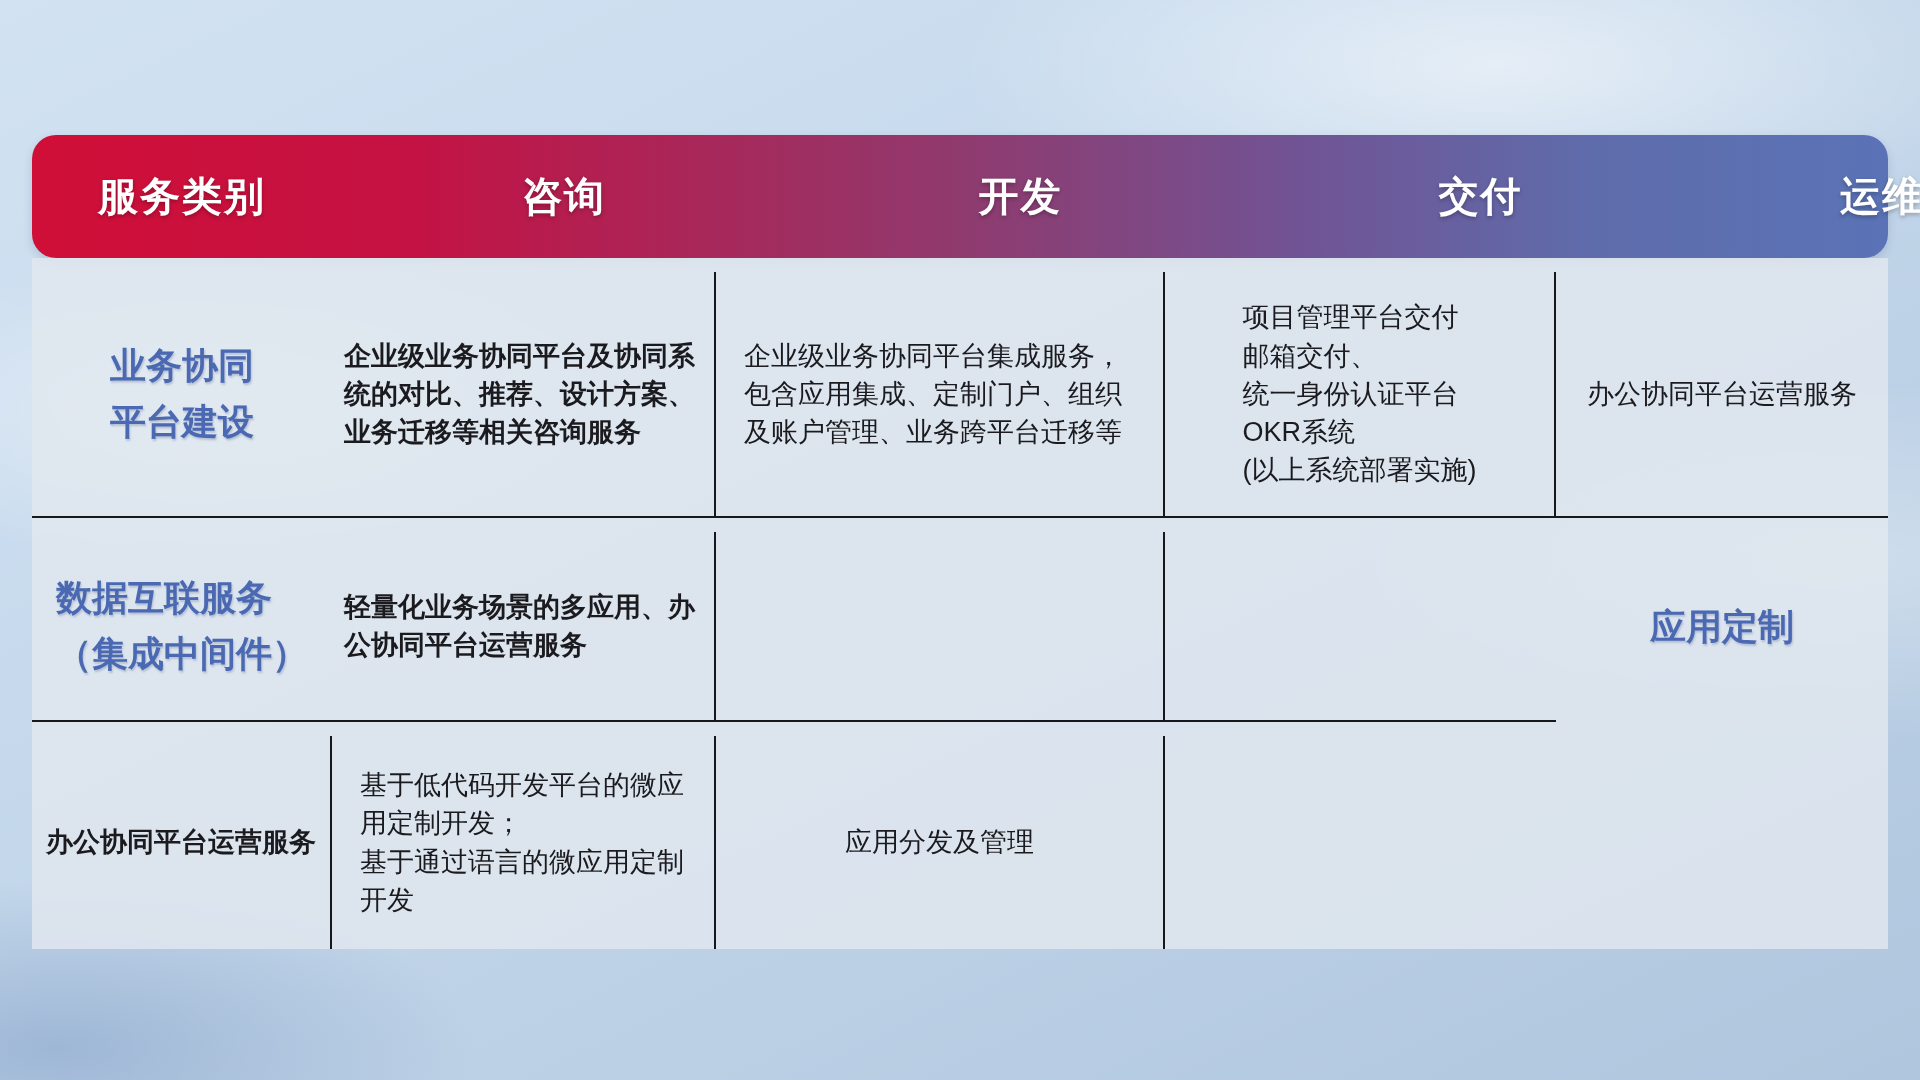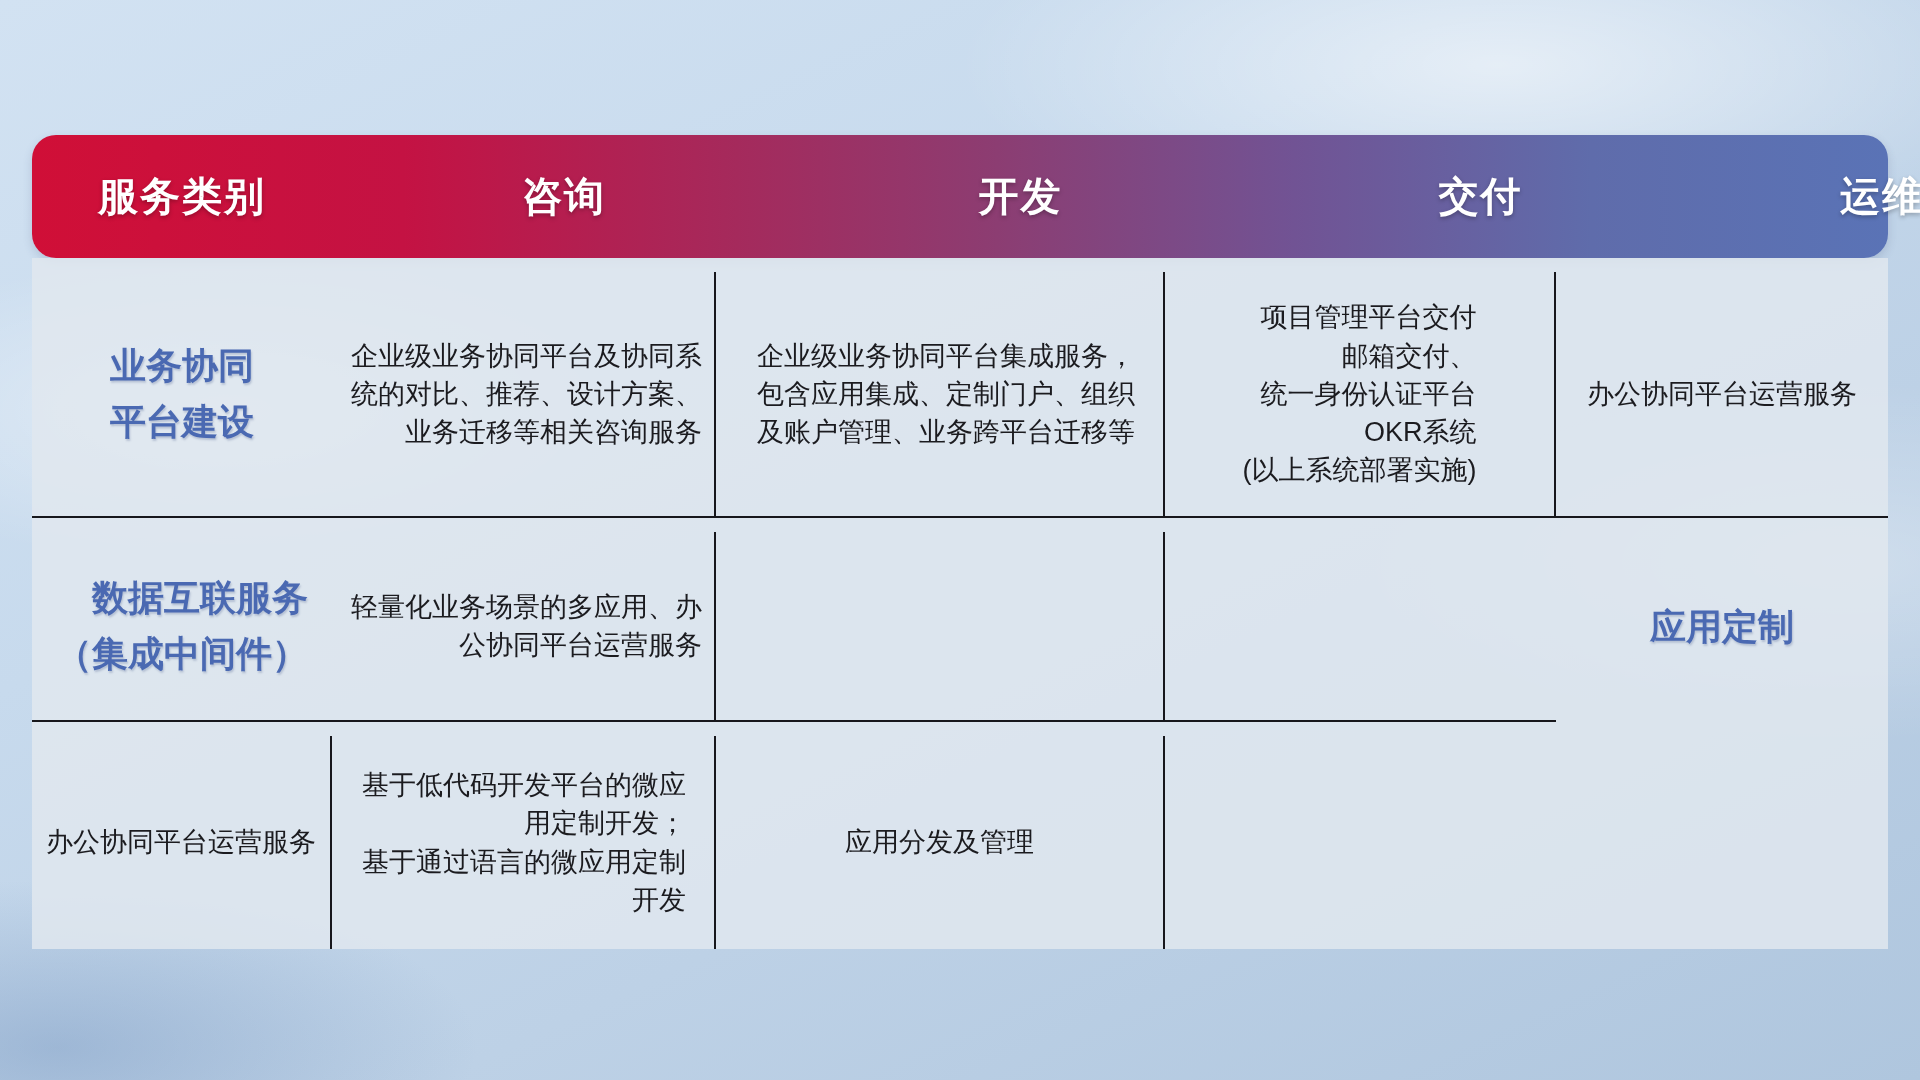--- a/index.html
+++ b/index.html
@@ -32,25 +32,25 @@
   .tbl-body{
     position:absolute;left:32px;top:258px;width:1856px;height:691px;
     background:rgba(224,231,239,0.85);
     display:grid;
     grid-template-columns:300px 384px 449px 391px 332px;
     grid-template-rows:260px 204px 227px;
   }
   .cell{
     box-sizing:border-box;
     display:flex;align-items:center;justify-content:center;
-    text-align:right;white-space:pre-line;
+    text-align:left;white-space:pre-line;
     font-size:27px;line-height:1.42;color:#1b1b1f;margin-top:14px;
   }
   .c1{padding:16px 8px;}
-  .c2{padding:16px 12px;}
+  .c2{padding:16px 12px;font-weight:bold;}
   .c3{padding:8px 28px;}
   .c4{padding:0 20px;}
   .c5{padding:0 24px;}
   .c2,.c3,.c4{border-right:2px solid #17171c;}
   .r1,.r2{border-bottom:2px solid #17171c;}
   .cat{
     color:#4a69b2;font-size:36px;font-weight:700;line-height:1.55;
     text-shadow:1px 2px 2px rgba(60,80,130,0.25);
   }
 </style>

